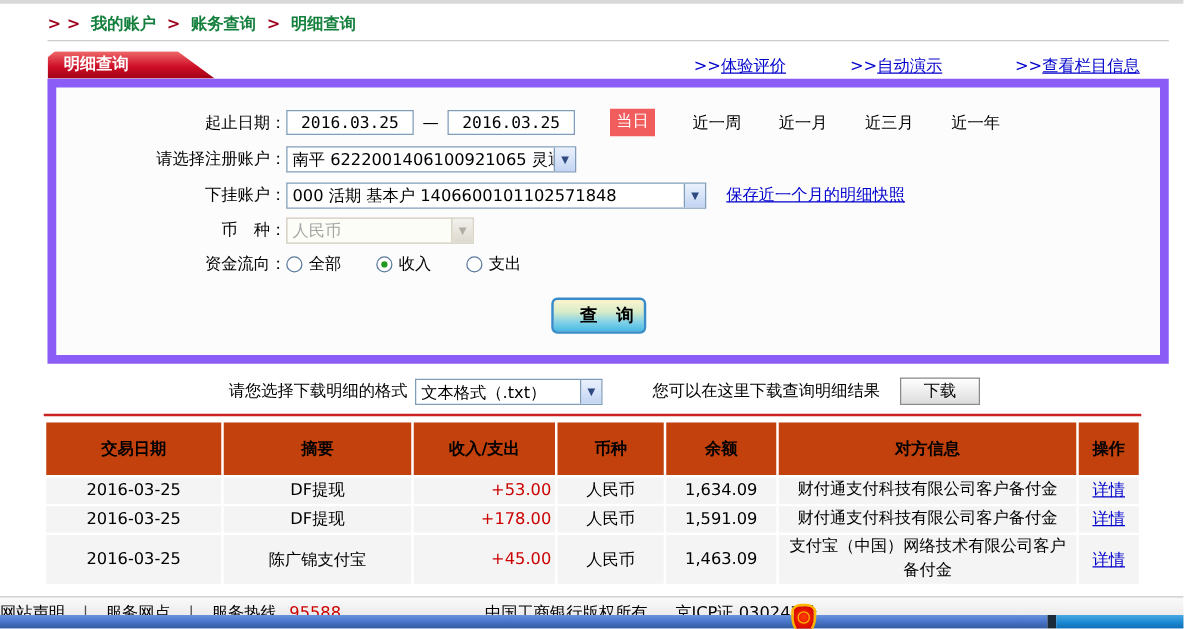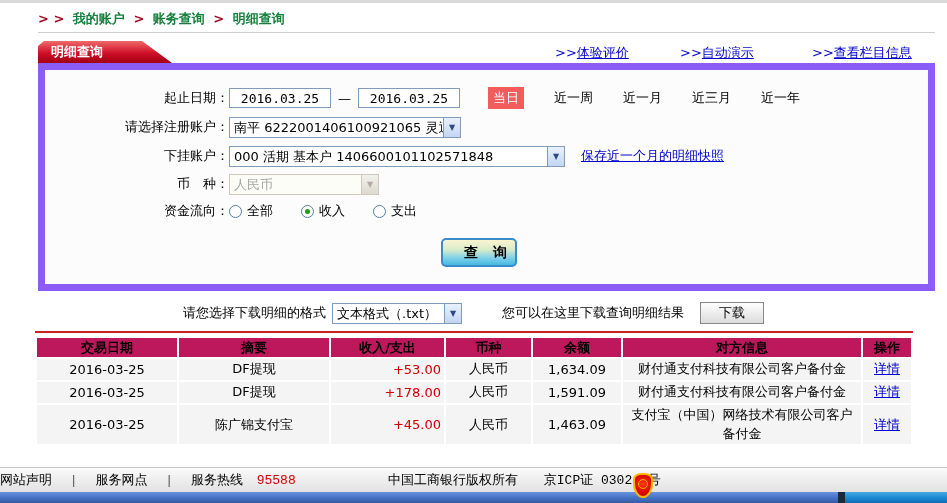--- a/index.html
+++ b/index.html
@@ -60,21 +60,21 @@
     width:17px; flex-shrink:0; border-left:1px solid #7f9db9;
     background:linear-gradient(180deg,#eaf1fd 0%, #c3d5f3 100%);
     color:#2e4a80; font-size:8px; display:flex; align-items:center; justify-content:center;
   }
   .xsel.disabled { border-color:#cfc9bb; background:#fdfdf8; cursor:default; }
   .xsel.disabled .val { color:#a4a4a4; }
   .xsel.disabled .arr { border-left-color:#cfc9bb; background:linear-gradient(180deg,#f2f1ec,#ddd9cf); color:#b0aca2; }
   .w-account { width:232px; }
   .w-sub { width:336px; }
   .w-curr { width:150px; }
-  .w-fmt { width:130px; }
+  .w-fmt { width:150px; }
   .snap-link { margin-left:16px; color:#0000cc; text-decoration:underline; cursor:pointer; }
 
   
   .ropt { display:flex; align-items:center; margin-right:28px; cursor:pointer; }
   .radio {
     width:13px; height:13px; border-radius:50%; border:1px solid #5a7a9d; background:#fff;
     display:inline-block; position:relative; margin-right:5px; flex-shrink:0;
   }
   .radio.sel::after { content:""; position:absolute; left:3px; top:3px; width:5px; height:5px; border-radius:50%; background:#1f9a1f; }
 
@@ -92,31 +92,31 @@
   .dl-sel { margin-left:6px; }
   .dl-hint { margin-left:40px; }
   .dl-btn {
     margin-left:16px; width:64px; height:22px; border:1px solid #888;
     background:linear-gradient(180deg,#ffffff,#dcdcdc); font-size:13px; cursor:pointer;
   }
   .red-line { position:absolute; top:331px; left:35px; width:878px; height:2px; background:#cc2222; }
 
   
   .tbl { position:absolute; top:336px; left:35px; width:878px; border-collapse:separate; border-spacing:2px; background:#fff; table-layout:fixed; font-size:13px; }
-  .tbl th { background:#be185d; font-weight:bold; height:19px; text-align:center; padding:0 2px; }
+  .tbl th { background:#c2410c; font-weight:bold; height:19px; text-align:center; padding:12px 2px; }
   .tbl td { background:#f4f4f4; height:19px; text-align:center; padding:1px 3px; }
   .tbl .amt { color:#cc0000;text-align:right; }
   .tbl .det { color:#0000cc; text-decoration:underline; cursor:pointer; }
   .tbl td.cp { line-height:1.45; }
 
   
   .footer {
-    position:absolute; top:467px; left:0; right:0; height:25px;
+    position:absolute; top:477px; left:0; right:0; height:25px;
     background:linear-gradient(180deg,#fafafa,#e2e2e2); border-top:1px solid #c8c8c8;
-    font-size:13px; line-height:25px;font-family:Liberation Mono, monospace;
+    font-size:13px; line-height:25px;
   }
   .f-left { position:absolute; left:0px; top:0; white-space:nowrap; }
   .f-left a { color:#000; text-decoration:none; cursor:pointer; }
   .f-sep { margin:0 10px; color:#555; }
   .f-hot { color:#cc0000; margin-left:6px; }
   .f-center { position:absolute; left:388px; top:0; white-space:nowrap; }
   .f-center .gap { margin-left:18px; }
   .badge {
     position:absolute; left:633px; top:5px; width:20px; height:25px; z-index:3;
     background:radial-gradient(circle at 50% 42%, #ff3b00 0%, #d40000 70%);

